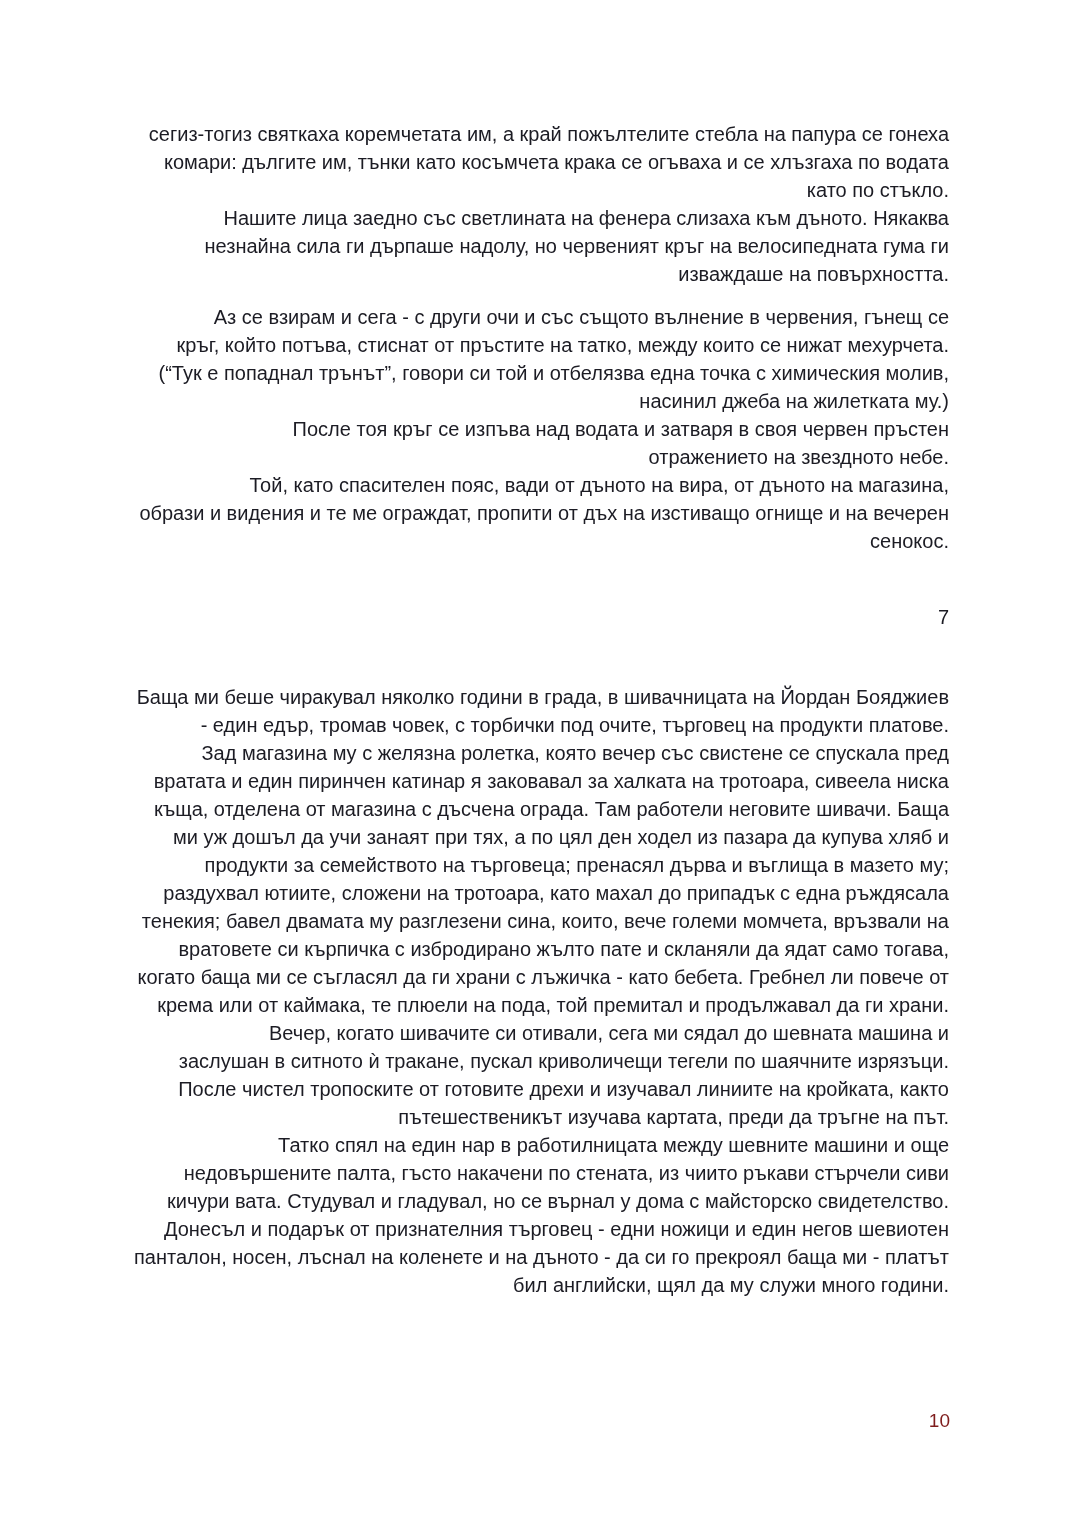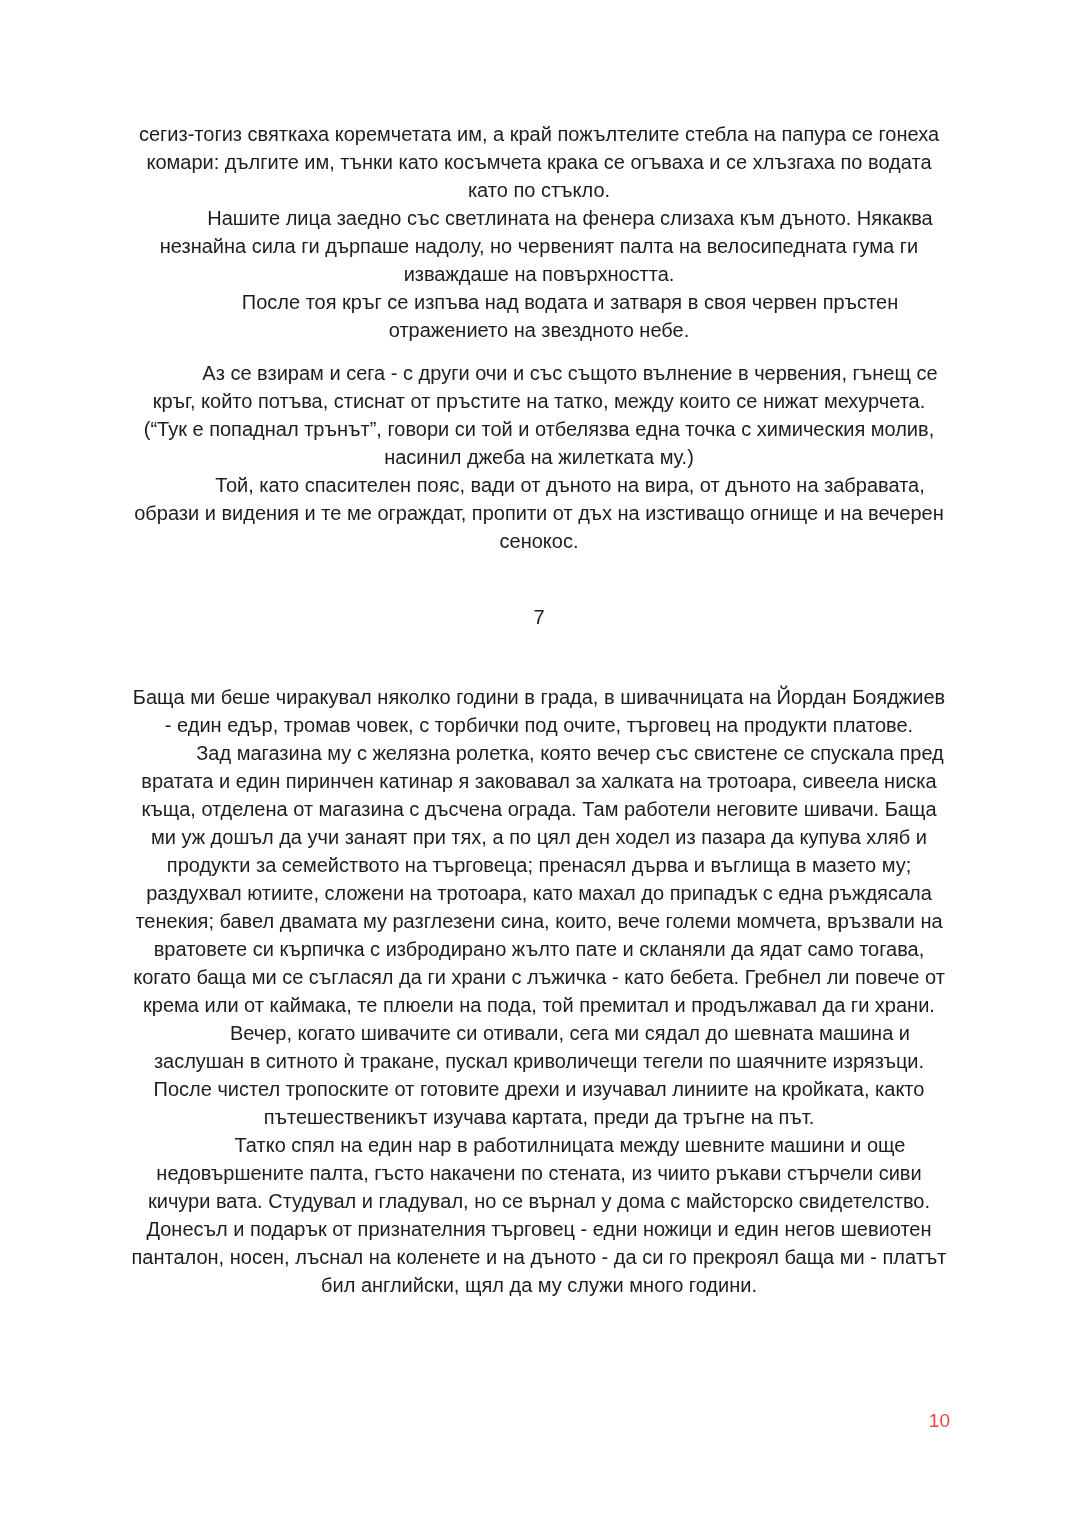--- a/index.html
+++ b/index.html
@@ -16,21 +16,21 @@
     font-family: "Liberation Sans", sans-serif;
     overflow: hidden;
   }
   .content {
     position: absolute;
     left: 129px;
     top: 120px;
     width: 820px;
     font-size: 20px;
     line-height: 28px;
-    text-align: center;
+    text-align: right;
   }
   .para {
     margin: 0;
   }
   .para.indent {
     text-indent: 62px;
   }
   .para.space-before {
     margin-top: 15px;
   }
@@ -39,33 +39,33 @@
     font-size: 20px;
     line-height: 28px;
     font-weight: 400;
   }
   .page-number {
     position: absolute;
     right: 130px;
     bottom: 95px;
     font-size: 19px;
     line-height: 22px;
-    color: #ef4444;
+    color: #7f1d1d;
   }
 </style>
 </head>
 <body>
 
 <div class="page">
   <div class="content">
     <p class="para">сегиз-тогиз святкаха коремчетата им, а край пожълтелите стебла на папура се гонеха комари: дългите им, тънки като косъмчета крака се огъваха и се хлъзгаха по водата като по стъкло.</p>
-    <p class="para indent">Нашите лица заедно със светлината на фенера слизаха към дъното. Някаква незнайна сила ги дърпаше надолу, но червеният палта на велосипедната гума ги изваждаше на повърхността.</p>
+    <p class="para indent">Нашите лица заедно със светлината на фенера слизаха към дъното. Някаква незнайна сила ги дърпаше надолу, но червеният кръг на велосипедната гума ги изваждаше на повърхността.</p>
+    <p class="para indent space-before">Аз се взирам и сега - с други очи и със същото вълнение в червения, гънещ се кръг, който потъва, стиснат от пръстите на татко, между които се нижат мехурчета. (“Тук е попаднал трънът”, говори си той и отбелязва една точка с химическия молив, насинил джеба на жилетката му.)</p>
     <p class="para indent">После тоя кръг се изпъва над водата и затваря в своя червен пръстен отражението на звездното небе.</p>
-    <p class="para indent space-before">Аз се взирам и сега - с други очи и със същото вълнение в червения, гънещ се кръг, който потъва, стиснат от пръстите на татко, между които се нижат мехурчета. (“Тук е попаднал трънът”, говори си той и отбелязва една точка с химическия молив, насинил джеба на жилетката му.)</p>
-    <p class="para indent">Той, като спасителен пояс, вади от дъното на вира, от дъното на забравата, образи и видения и те ме ограждат, пропити от дъх на изстиващо огнище и на вечерен сенокос.</p>
+    <p class="para indent">Той, като спасителен пояс, вади от дъното на вира, от дъното на магазина, образи и видения и те ме ограждат, пропити от дъх на изстиващо огнище и на вечерен сенокос.</p>
     <h2 class="section-number">7</h2>
     <p class="para">Баща ми беше чиракувал няколко години в града, в шивачницата на Йордан Бояджиев - един едър, тромав човек, с торбички под очите, търговец на продукти платове.</p>
     <p class="para indent">Зад магазина му с желязна ролетка, която вечер със свистене се спускала пред вратата и един пиринчен катинар я заковавал за халката на тротоара, сивеела ниска къща, отделена от магазина с дъсчена ограда. Там работели неговите шивачи. Баща ми уж дошъл да учи занаят при тях, а по цял ден ходел из пазара да купува хляб и продукти за семейството на търговеца; пренасял дърва и въглища в мазето му; раздухвал ютиите, сложени на тротоара, като махал до припадък с една ръждясала тенекия; бавел двамата му разглезени сина, които, вече големи момчета, връзвали на вратовете си кърпичка с избродирано жълто пате и скланяли да ядат само тогава, когато баща ми се съгласял да ги храни с лъжичка - като бебета. Гребнел ли повече от крема или от каймака, те плюели на пода, той премитал и продължавал да ги храни.</p>
     <p class="para indent">Вечер, когато шивачите си отивали, сега ми сядал до шевната машина и заслушан в ситното ѝ тракане, пускал криволичещи тегели по шаячните изрязъци. После чистел тропоските от готовите дрехи и изучавал линиите на кройката, както пътешественикът изучава картата, преди да тръгне на път.</p>
     <p class="para indent">Татко спял на един нар в работилницата между шевните машини и още недовършените палта, гъсто накачени по стената, из чиито ръкави стърчели сиви кичури вата. Студувал и гладувал, но се върнал у дома с майсторско свидетелство. Донесъл и подарък от признателния търговец - едни ножици и един негов шевиотен панталон, носен, лъснал на коленете и на дъното - да си го прекроял баща ми - платът бил английски, щял да му служи много години.</p>
   </div>
   <span class="page-number">10</span>
 </div>
 
 </body></html>

